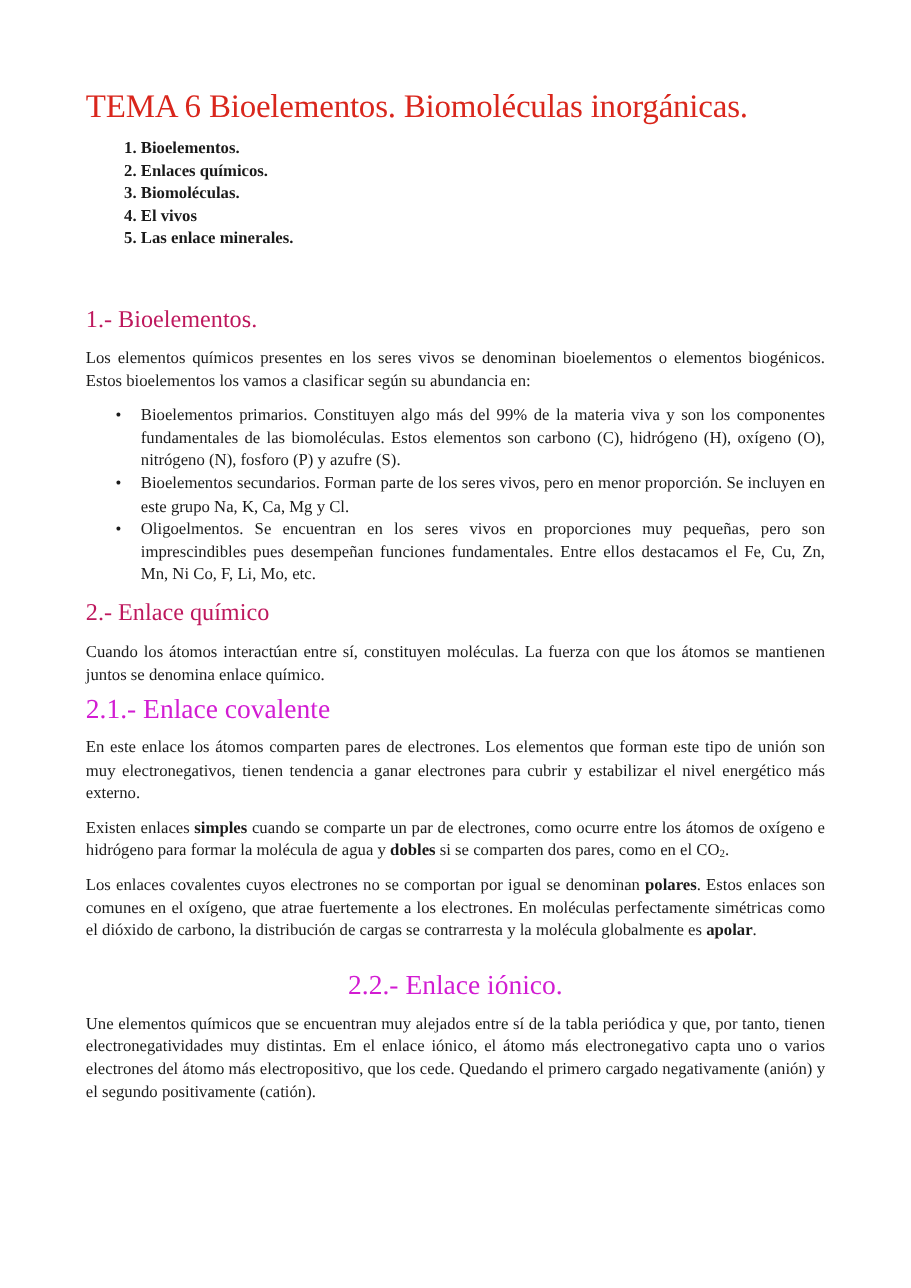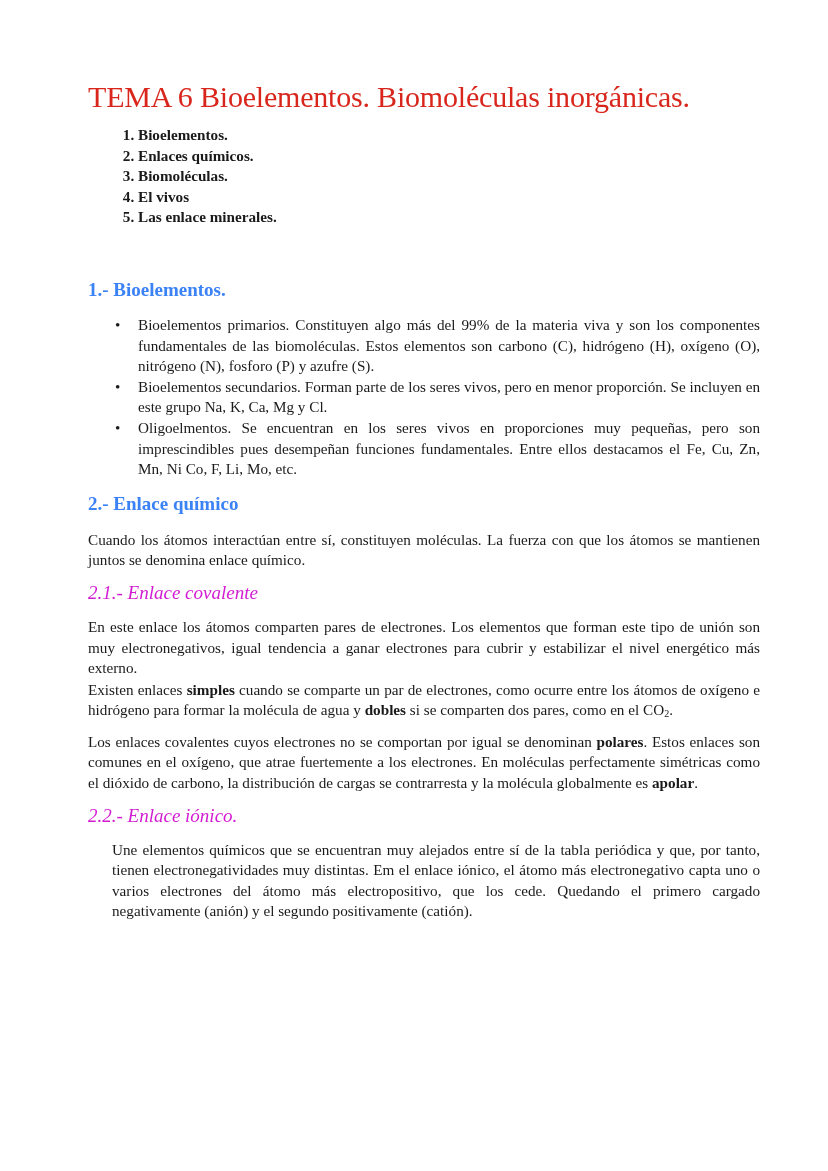--- a/index.html
+++ b/index.html
@@ -1,32 +1,32 @@
 <!DOCTYPE html>
 <html><head>
   <meta charset="utf-8">
   <style>
     html, body { margin: 0; padding: 0; background: #ffffff; }
     body {
       width: 828px; height: 1171px; position: relative; overflow: hidden;
       font-family: "Liberation Serif", "DejaVu Serif", serif;
       color: #1a1a1a;
     }
-    .page { position: absolute; left: 88px; top: 78px; width: 672px; }
+    .page { position: absolute; left: 78px; top: 78px; width: 672px; }
     .title {
       color: #d9261c; font-size: 30px; line-height: 38px; margin: 0 0 9px 0; font-weight: normal;
       letter-spacing: -0.2px;
     }
     ol.toc { margin: 0; padding: 0 0 0 50px; font-size: 15.2px; line-height: 20.6px; }
     ol.toc li { padding-left: 0px; font-weight: bold; }
     .h1 {
-      color: #3b82f6; font-size: 19px; line-height: 28px; margin: 0; font-weight: bold;
+      color: #be185d; font-size: 22px; line-height: 28px; margin: 0; font-weight: normal;
     }
     .h2 {
-      color: #d21cd2; font-size: 19px; line-height: 24px; margin: 0; font-weight: normal; font-style: italic;
+      color: #d21cd2; font-size: 25px; line-height: 24px; margin: 0; font-weight: normal;
     }
     p { margin: 0; font-size: 15.2px; line-height: 20.6px; text-align: justify; }
     ul.bullets { margin: 0; padding: 0 0 0 50px; font-size: 15.2px; line-height: 20.6px; list-style: none; }
     ul.bullets li { position: relative; text-align: justify; }
     ul.bullets li .dot { position: absolute; left: -23px; top: 0; }
     b { font-weight: bold; }
     sub { font-size: 10px; vertical-align: -2px; line-height: 0; }
   </style>
 </head>
 <body>
@@ -38,20 +38,21 @@
   <ol class="toc">
     <li>Bioelementos.</li>
     <li>Enlaces químicos.</li>
     <li>Biomoléculas.</li>
     <li>El vivos</li>
     <li>Las enlace minerales.</li>
   </ol>
 
   <h2 class="h1" style="margin-top:48px;">1.- Bioelementos.</h2>
 
+  <p style="margin-top:12px;">Los elementos químicos presentes en los seres vivos se denominan bioelementos o elementos biogénicos. Estos bioelementos los vamos a clasificar según su abundancia en:</p>
 
   <ul class="bullets" style="margin-top:11px;">
     <li>
       <span class="dot">•</span>
       <span>Bioelementos primarios. Constituyen algo más del 99% de la materia viva y son los componentes fundamentales de las biomoléculas. Estos elementos son carbono (C), hidrógeno (H), oxígeno (O), nitrógeno (N), fosforo (P) y azufre (S).</span>
     </li>
     <li>
       <span class="dot">•</span>
       <span>Bioelementos secundarios. Forman parte de los seres vivos, pero en menor proporción. Se incluyen en este grupo Na, K, Ca, Mg y Cl.</span>
     </li>
@@ -60,24 +61,24 @@
       <span>Oligoelmentos. Se encuentran en los seres vivos en proporciones muy pequeñas, pero son imprescindibles pues desempeñan funciones fundamentales. Entre ellos destacamos el Fe, Cu, Zn, Mn, Ni Co, F, Li, Mo, etc.</span>
     </li>
   </ul>
 
   <h2 class="h1" style="margin-top:10px;">2.- Enlace químico</h2>
 
   <p style="margin-top:12px;">Cuando los átomos interactúan entre sí, constituyen moléculas. La fuerza con que los átomos se mantienen juntos se denomina enlace químico.</p>
 
   <h3 class="h2" style="margin-top:10px;">2.1.- Enlace covalente</h3>
 
-  <p style="margin-top:12px;">En este enlace los átomos comparten pares de electrones. Los elementos que forman este tipo de unión son muy electronegativos, igual tendencia a ganar electrones para cubrir y estabilizar el nivel energético más externo.</p>
+  <p style="margin-top:12px;">En este enlace los átomos comparten pares de electrones. Los elementos que forman este tipo de unión son muy electronegativos, tienen tendencia a ganar electrones para cubrir y estabilizar el nivel energético más externo.</p>
 
-  <p style="margin-top:1px;"><span>Existen enlaces </span><b>simples</b><span> cuando se comparte un par de electrones, como ocurre entre los átomos de oxígeno e hidrógeno para formar la molécula de agua y </span><b>dobles</b><span> si se comparten dos pares, como en el CO</span><sub>2</sub><span>.</span></p>
+  <p style="margin-top:11px;"><span>Existen enlaces </span><b>simples</b><span> cuando se comparte un par de electrones, como ocurre entre los átomos de oxígeno e hidrógeno para formar la molécula de agua y </span><b>dobles</b><span> si se comparten dos pares, como en el CO</span><sub>2</sub><span>.</span></p>
 
 
   <p style="margin-top:11px;"><span>Los enlaces covalentes cuyos electrones no se comportan por igual se denominan </span><b>polares</b><span>. Estos enlaces son comunes en el oxígeno, que atrae fuertemente a los electrones. En moléculas perfectamente simétricas como el dióxido de carbono, la distribución de cargas se contrarresta y la molécula globalmente es </span><b>apolar</b><span>.</span></p>
 
-  <h3 class="h2" style="margin-top:10px;">2.2.- Enlace iónico.</h3>
+  <h3 class="h2" style="margin-top:28px;text-align:center;">2.2.- Enlace iónico.</h3>
 
-  <p style="margin-top:12px;margin-left:24px;">Une elementos químicos que se encuentran muy alejados entre sí de la tabla periódica y que, por tanto, tienen electronegatividades muy distintas. Em el enlace iónico, el átomo más electronegativo capta uno o varios electrones del átomo más electropositivo, que los cede. Quedando el primero cargado negativamente (anión) y el segundo positivamente (catión).</p>
+  <p style="margin-top:12px;">Une elementos químicos que se encuentran muy alejados entre sí de la tabla periódica y que, por tanto, tienen electronegatividades muy distintas. Em el enlace iónico, el átomo más electronegativo capta uno o varios electrones del átomo más electropositivo, que los cede. Quedando el primero cargado negativamente (anión) y el segundo positivamente (catión).</p>
 
 </div>
 
 </body></html>

